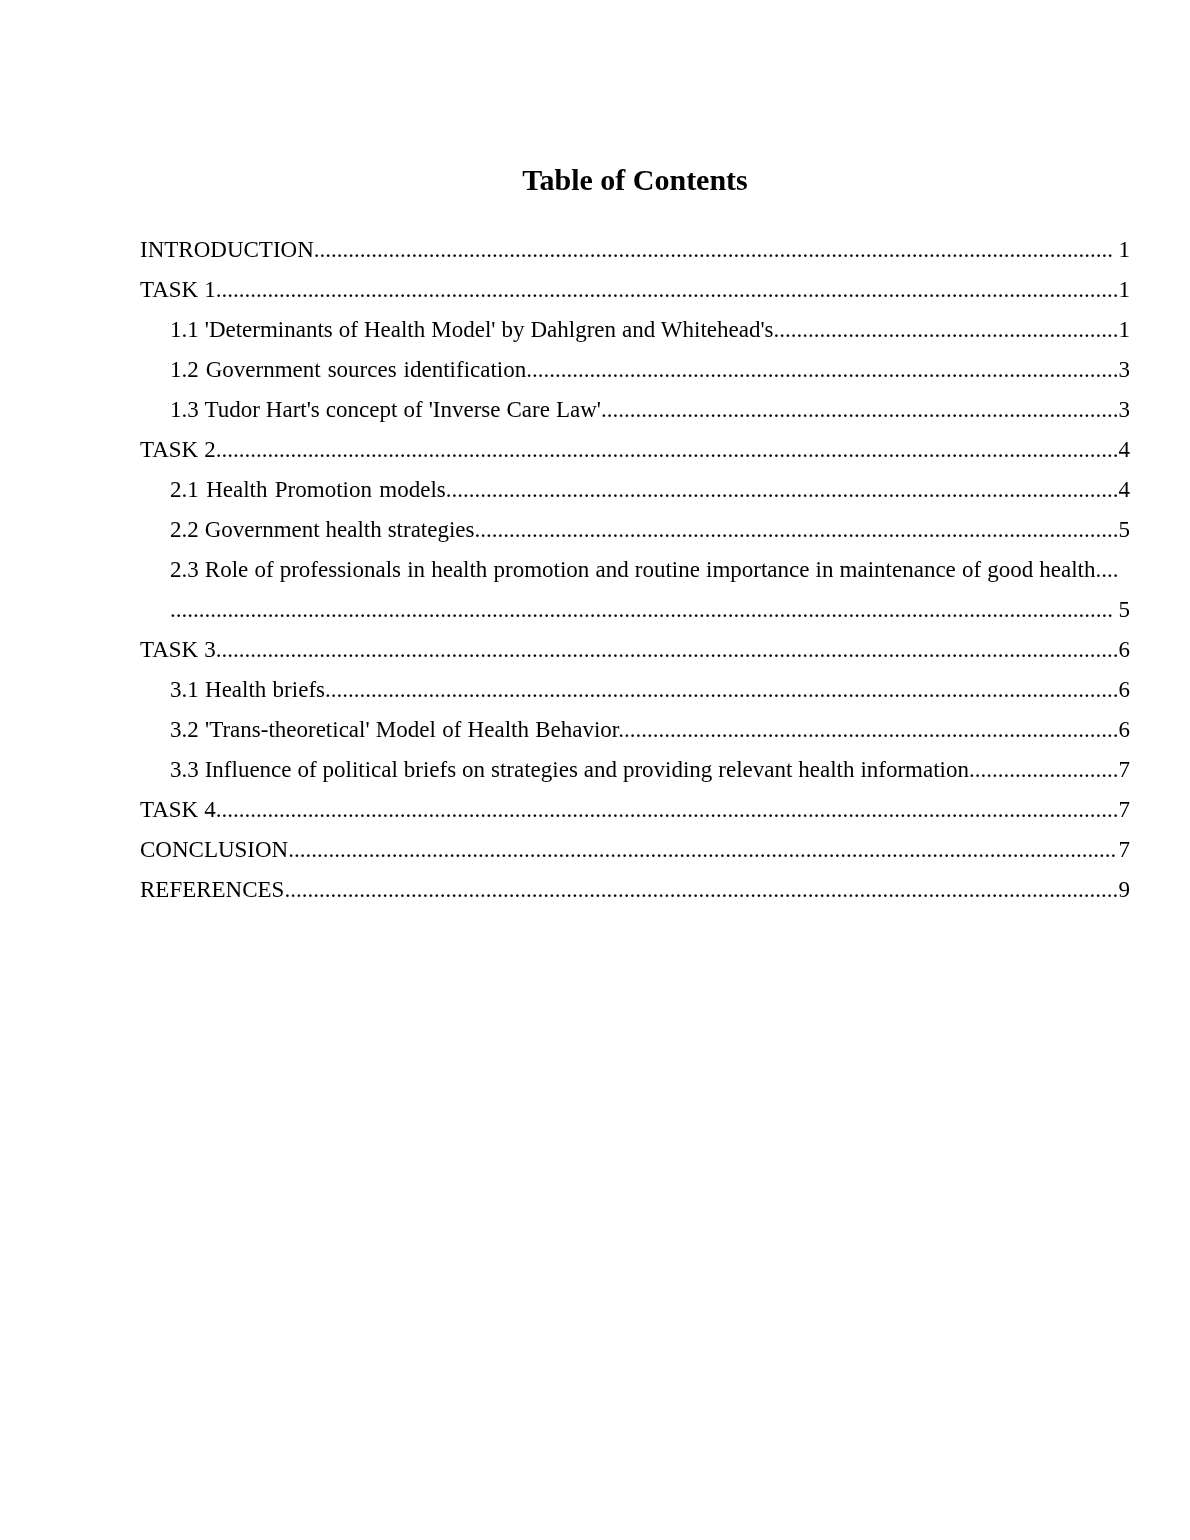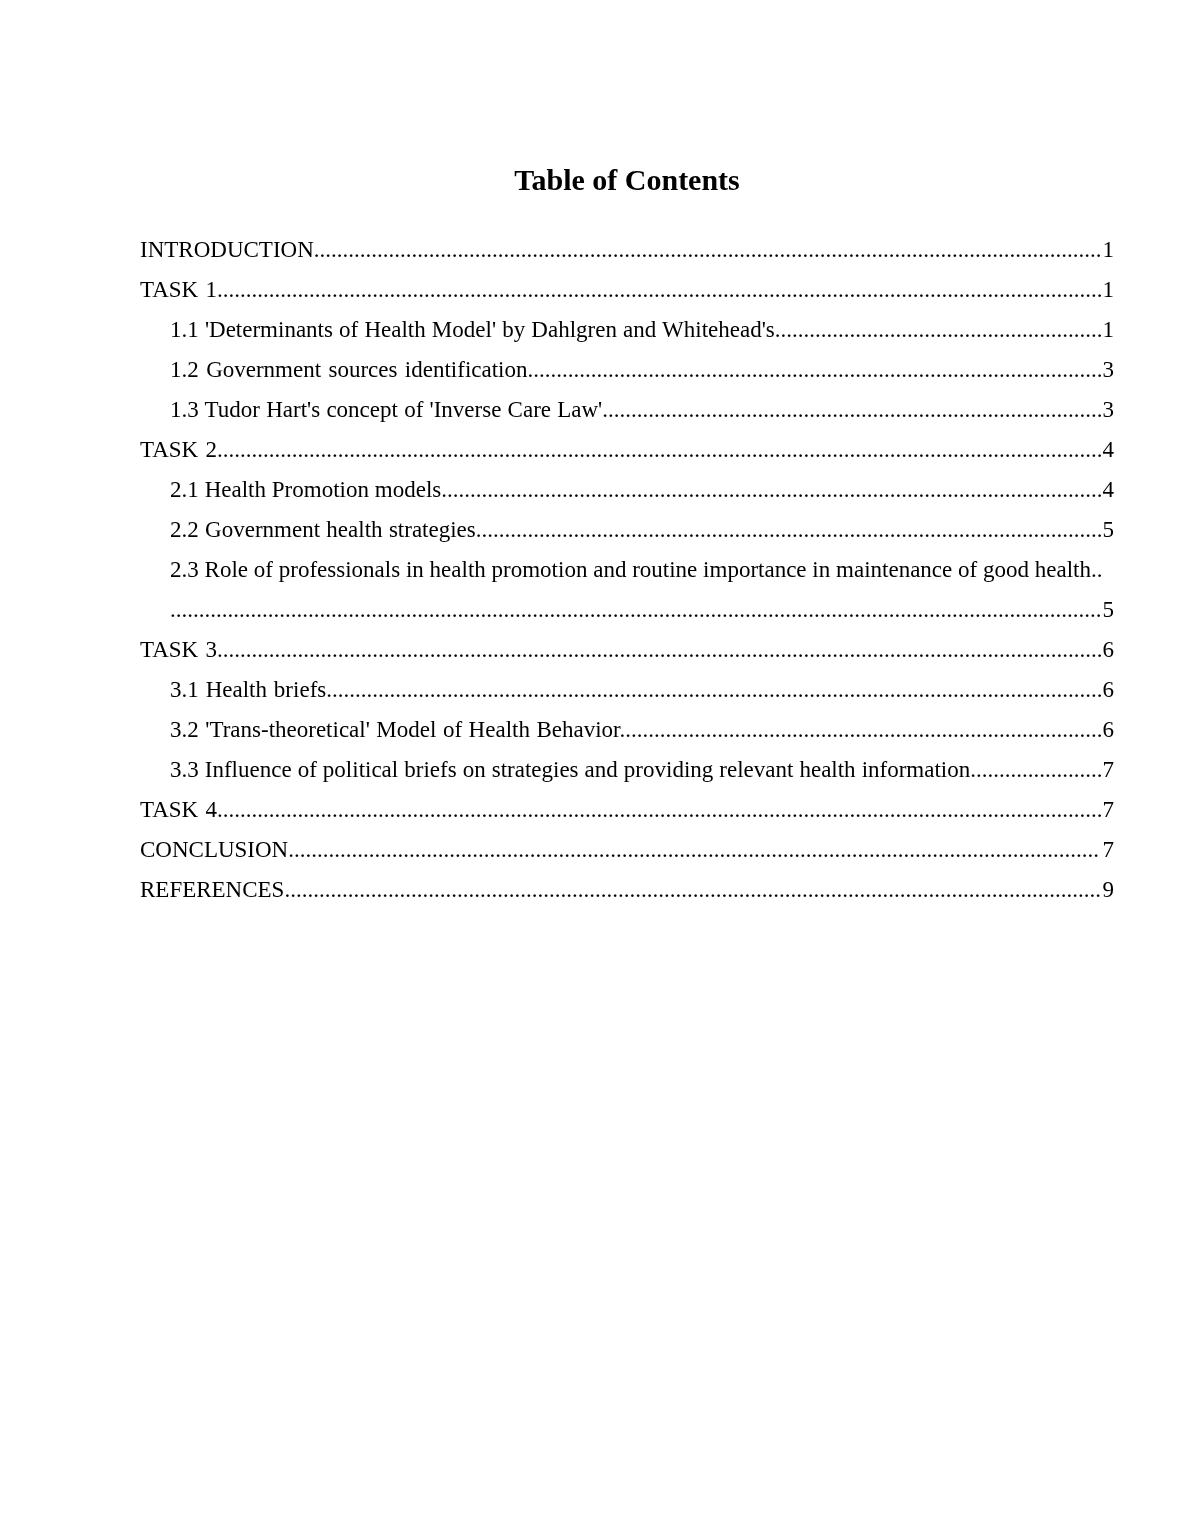--- a/index.html
+++ b/index.html
@@ -7,21 +7,21 @@
   body {
     width: 1190px;
     height: 1540px;
     font-family: "Liberation Serif", "DejaVu Serif", serif;
     color: #000000;
     overflow: hidden;
   }
   .doc {
     width: 1190px;
     height: 1540px;
-    padding: 162px 76px 0 140px;
+    padding: 162px 60px 0 140px;
     background: #ffffff;
   }
   .toc-title {
     text-align: center;
     font-weight: bold;
     font-size: 30px;
     line-height: 36px;
     margin-bottom: 32px;
   }
   .toc {

